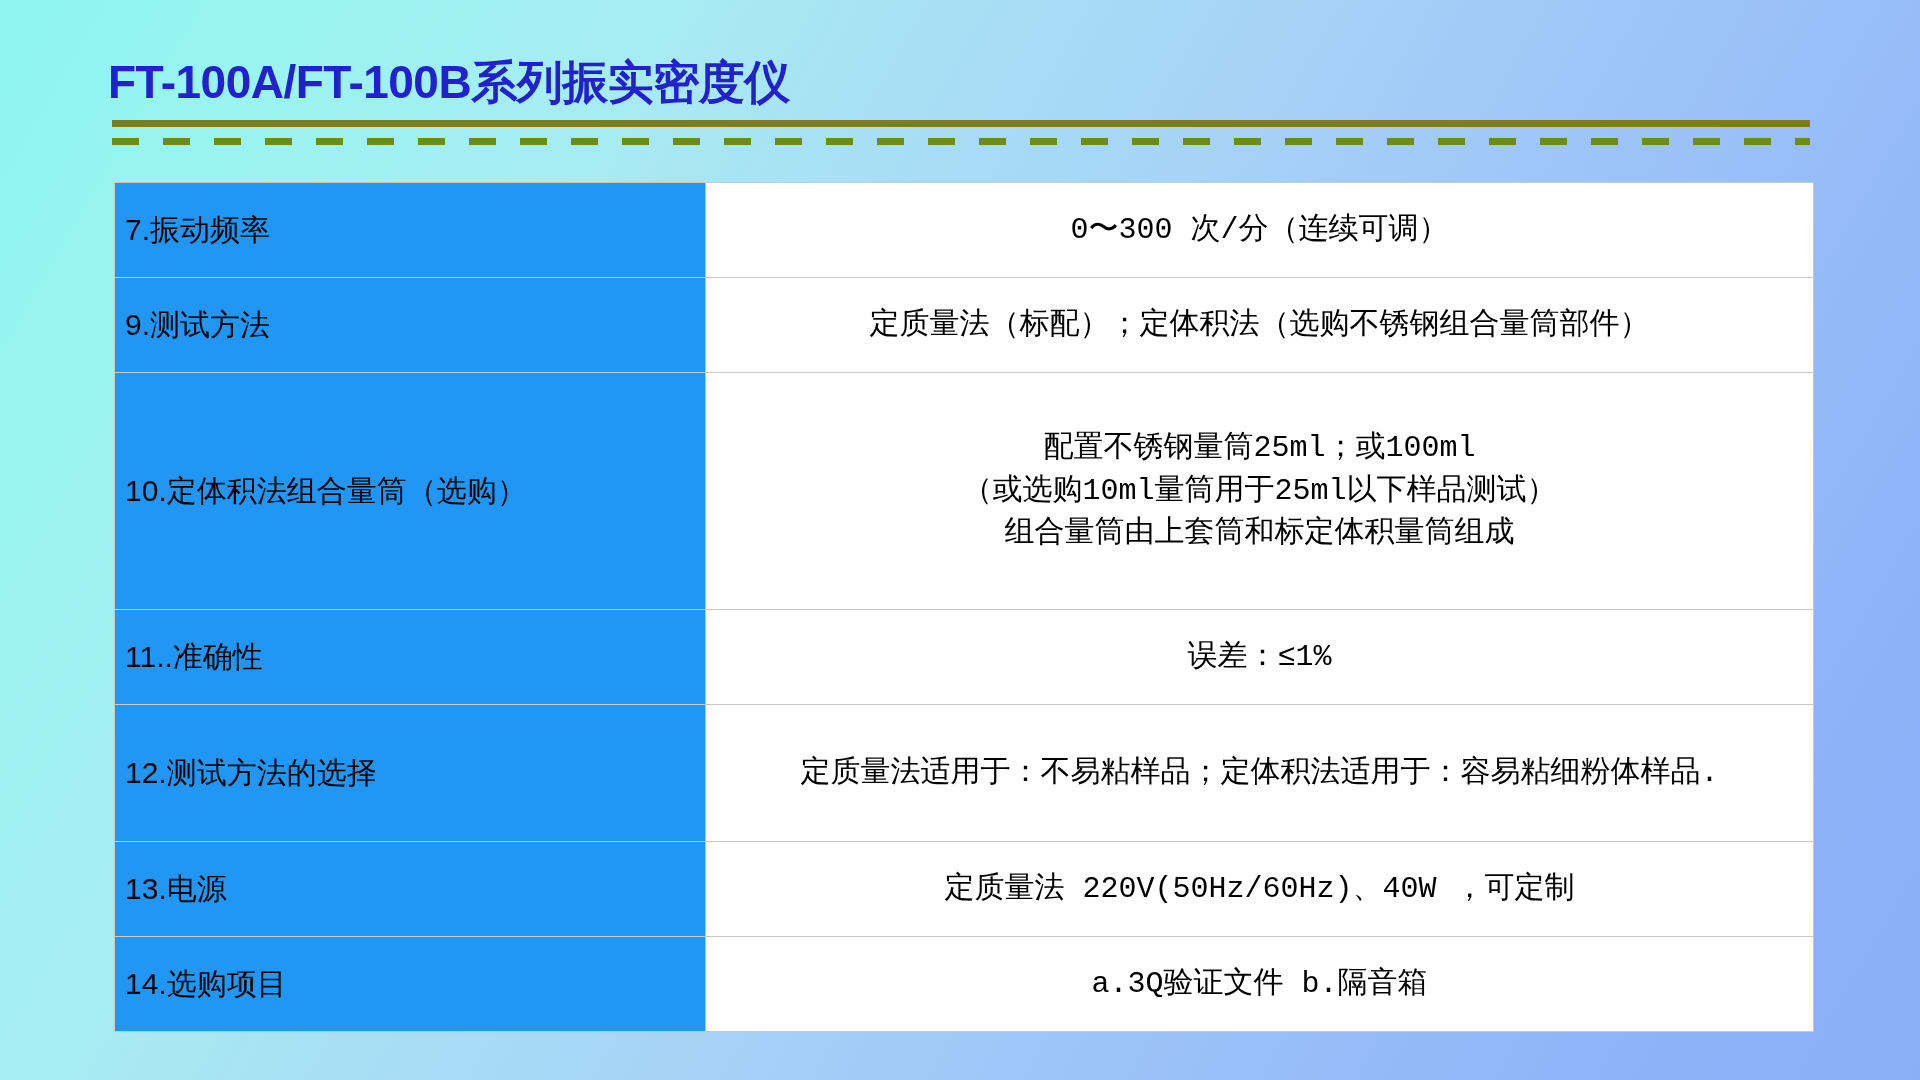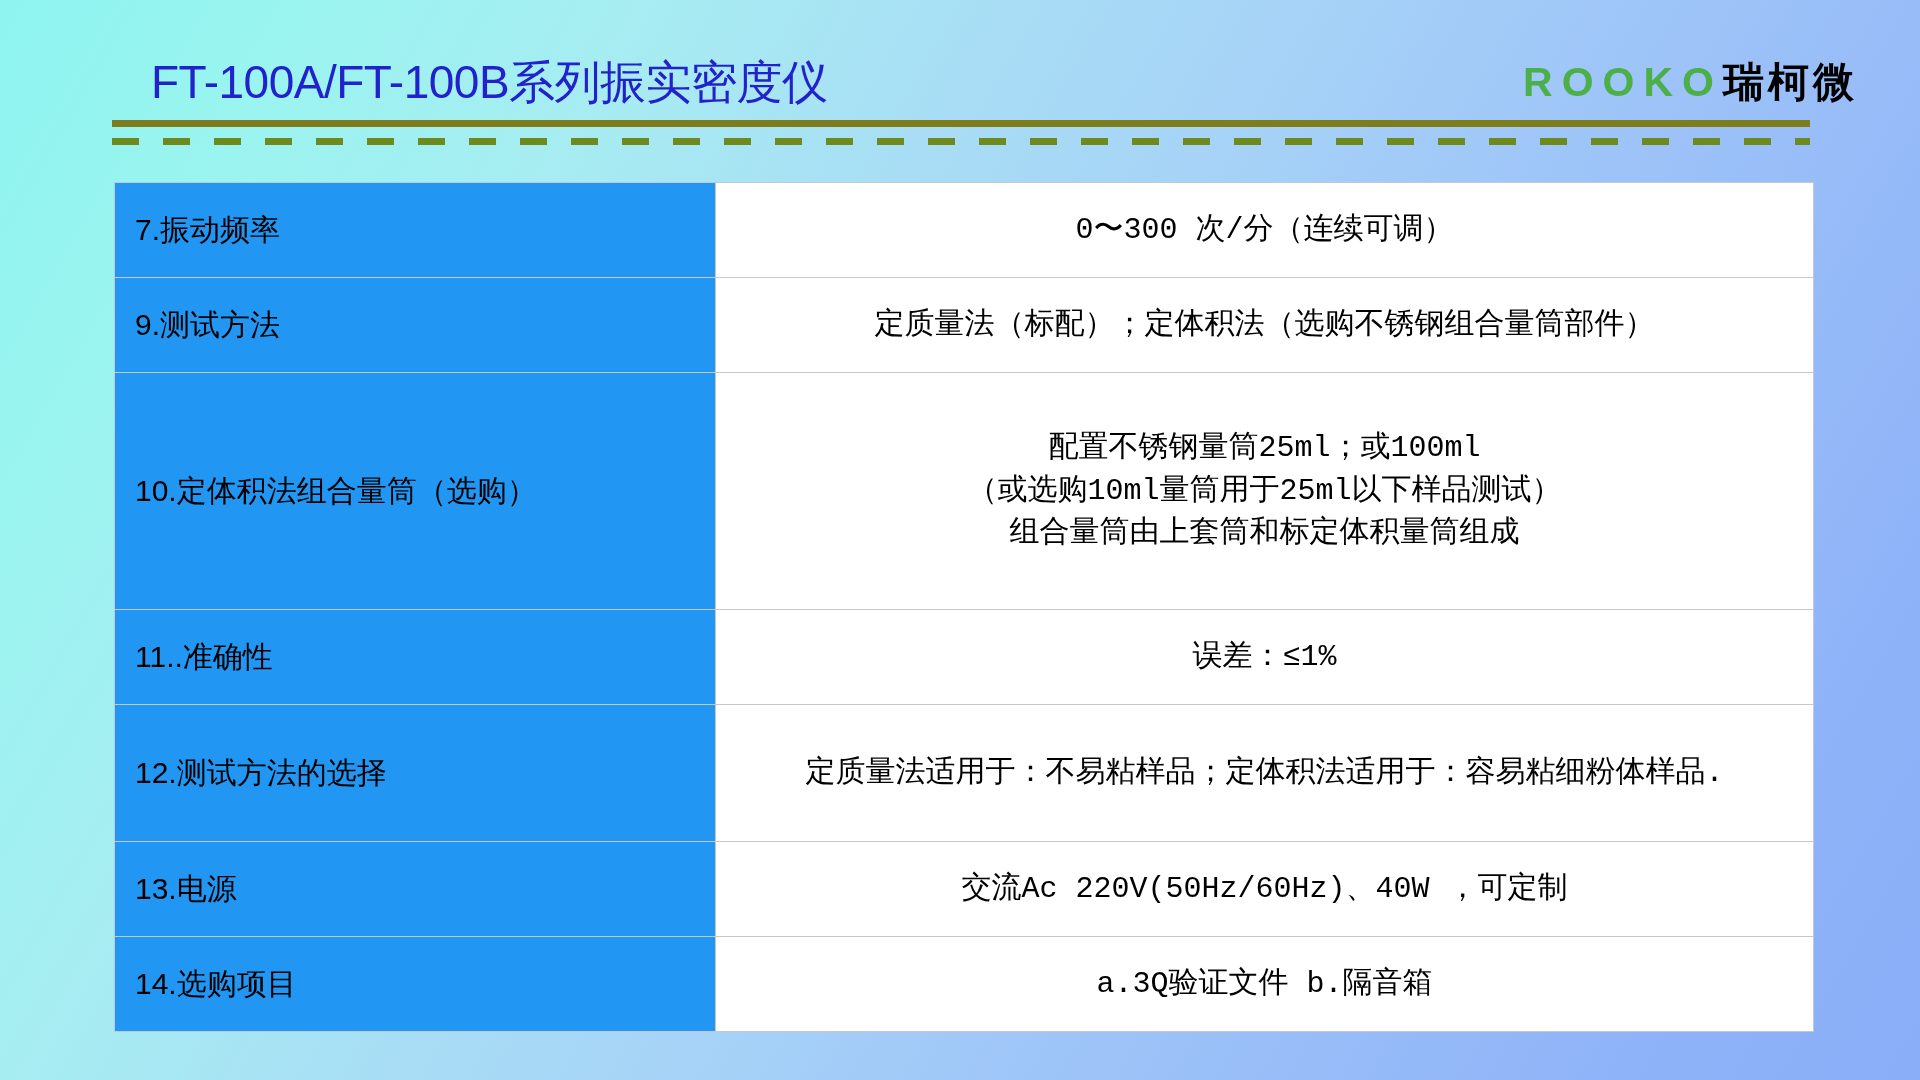--- a/index.html
+++ b/index.html
@@ -35,25 +35,24 @@
     left: 0;
     top: 0;
     width: 1920px;
     height: 170px;
   }
   #slide-title {
     position: absolute;
     left: 108px;
     top: 52px;
     font-size: 46px;
-    font-weight: normal;
+    font-weight: bold;
     color: #2222cc;
     letter-spacing: -0.5px;
     white-space: nowrap;
-    margin-left: 43px;
   }
   #logo {
     position: absolute;
     right: 62px;
     top: 55px;
     white-space: nowrap;
     font-size: 42px;
     font-weight: bold;
   }
   #logo .logo-latin {
@@ -96,21 +95,21 @@
   }
   #spec-table td {
     border: 1px solid #c3c9ce;
     padding: 0;
     vertical-align: middle;
   }
   #spec-table .label {
     background: #2196f3;
     color: #000000;
     font-size: 30px;
-    padding: 8px 12px 8px 20px;
+    padding: 8px 12px 8px 10px;
     width: 568px;
     line-height: 1.25;
   }
   #spec-table .value {
     background: #ffffff;
     color: #000000;
     font-size: 30px;
     text-align: center;
     padding: 10px 16px;
     line-height: 1.42;
@@ -132,23 +131,20 @@
   .r14 .label, .r14 .value { height: 74px; }
 </style>
 </head>
 <body>
 
 <div id="slide">
 
   <div id="header">
     <div id="slide-title">FT-100A/FT-100B系列振实密度仪</div>
 
-    <div id="logo">
-      <span class="logo-latin">ROOKO</span><span class="logo-cjk">瑞柯微</span>
-    </div>
 
     <div id="rule-solid"></div>
     <div id="rule-dashed"></div>
   </div>
 
   <table id="spec-table">
     <tbody>
       <tr class="r7">
         <td class="label">7.振动频率</td>
         <td class="value" colspan="2">0〜300 次/分（连续可调）</td>
@@ -174,21 +170,21 @@
         <td class="value" colspan="2">误差：≤1%</td>
       </tr>
 
       <tr class="r12">
         <td class="label">12.测试方法的选择</td>
         <td class="value" colspan="2">定质量法适用于：不易粘样品；定体积法适用于：容易粘细粉体样品.</td>
       </tr>
 
       <tr class="r13">
         <td class="label">13.电源</td>
-        <td class="value" colspan="2">交流Ac 220V(50Hz/60Hz)、40W ，可定制</td>
+        <td class="value" colspan="2">定质量法 220V(50Hz/60Hz)、40W ，可定制</td>
       </tr>
 
       <tr class="r14">
         <td class="label">14.选购项目</td>
         <td class="value" colspan="2">a.3Q验证文件  b.隔音箱</td>
       </tr>
     </tbody>
   </table>
 
 </div>

